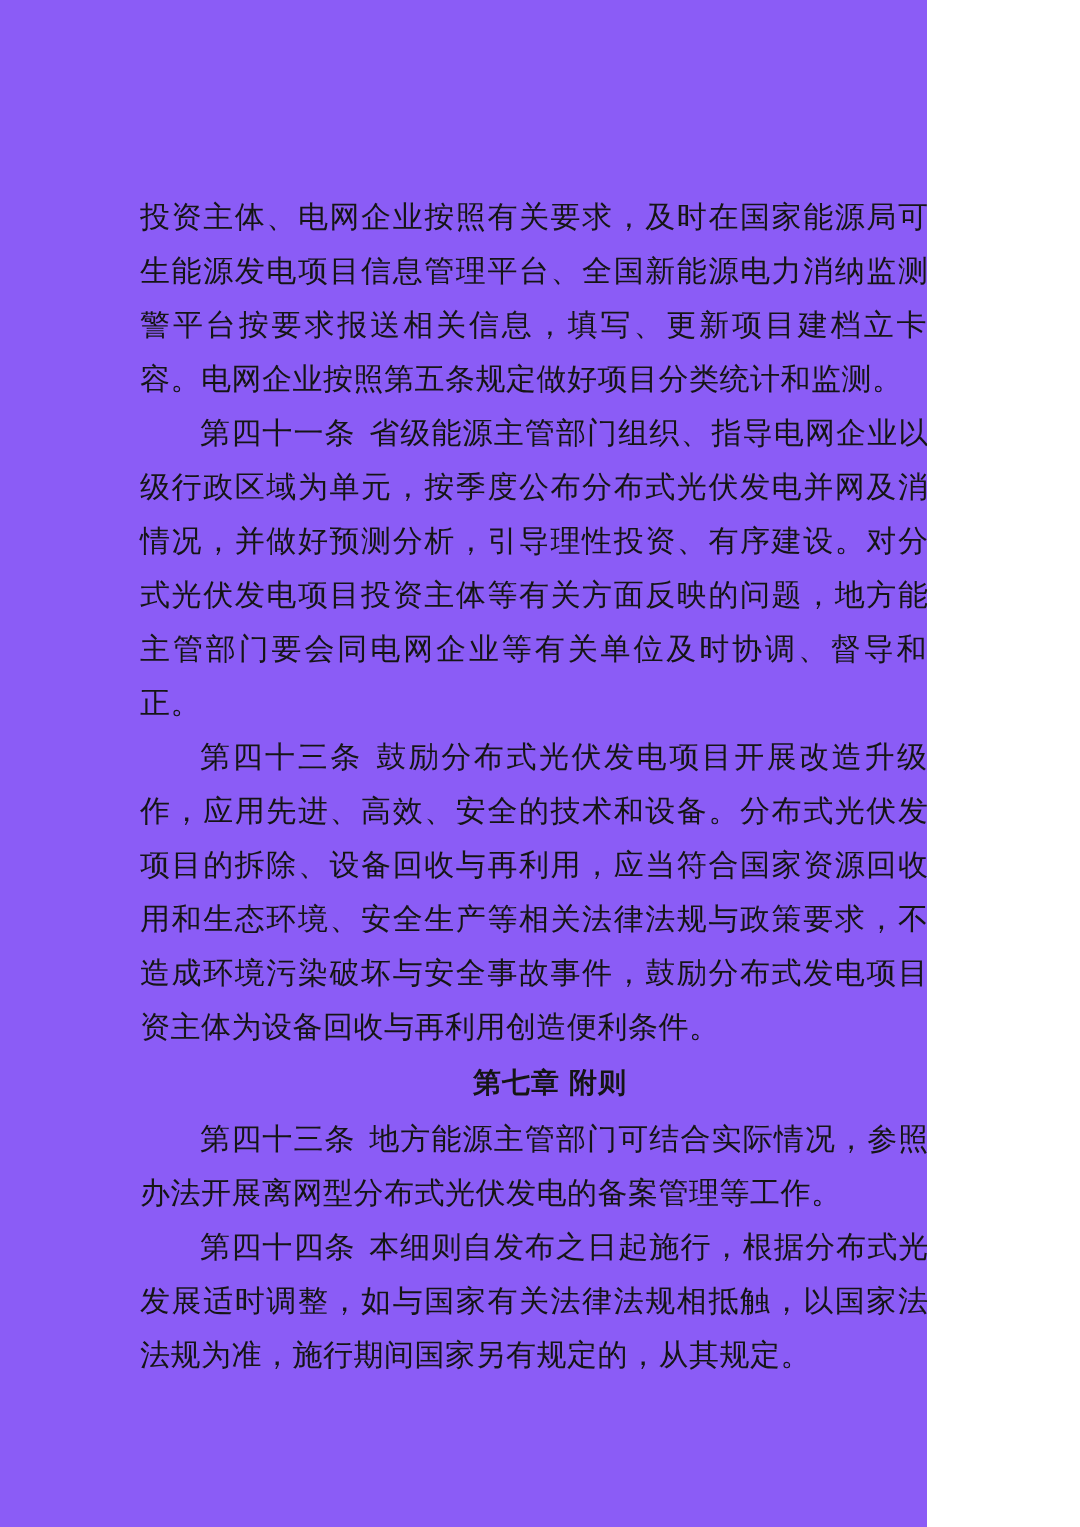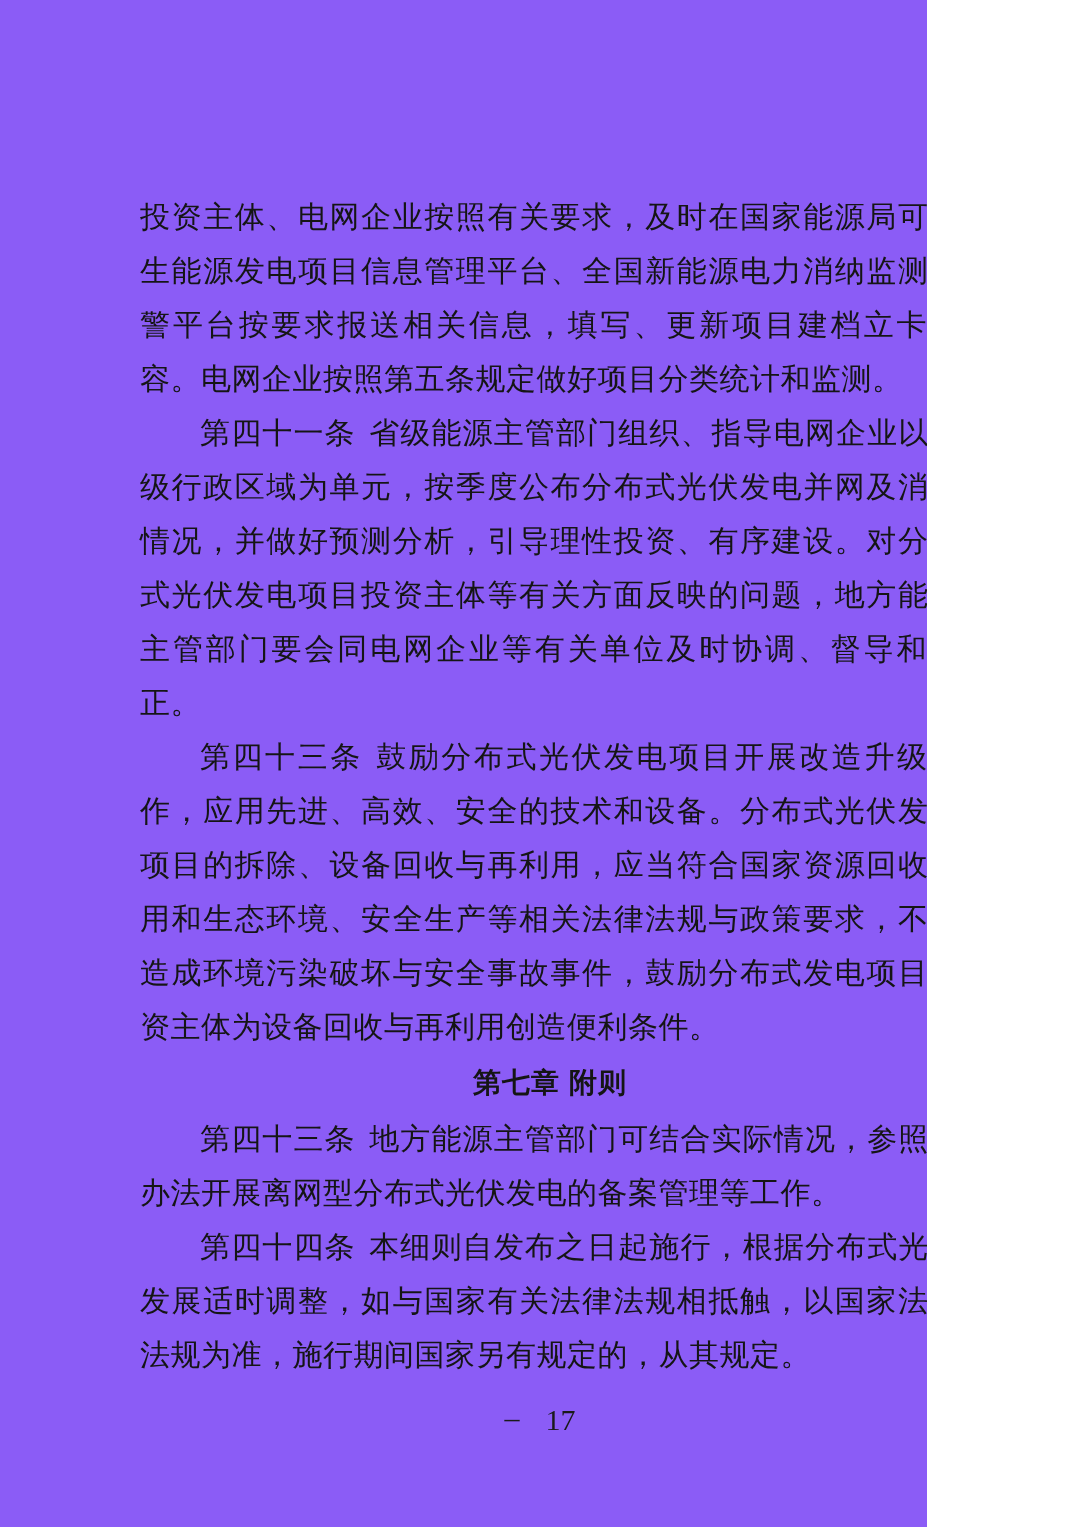--- a/index.html
+++ b/index.html
@@ -68,16 +68,13 @@
 
 <div class="page">
   <div class="content" id="doc-content">
       <p class="para"><span>投资主体、电网企业按照有关要求，及时在国家能源局可再生能源发电项目信息管理平台、全国新能源电力消纳监测预警平台按要求报送相关信息，填写、更新项目建档立卡内容。电网企业按照第五条规定做好项目分类统计和监测。</span></p>
       <p class="para indent"><span class="article-label">第四十一条</span><span>省级能源主管部门组织、指导电网企业以县级行政区域为单元，按季度公布分布式光伏发电并网及消纳情况，并做好预测分析，引导理性投资、有序建设。对分布式光伏发电项目投资主体等有关方面反映的问题，地方能源主管部门要会同电网企业等有关单位及时协调、督导和纠正。</span></p>
       <p class="para indent"><span class="article-label">第四十三条</span><span>鼓励分布式光伏发电项目开展改造升级工作，应用先进、高效、安全的技术和设备。分布式光伏发电项目的拆除、设备回收与再利用，应当符合国家资源回收利用和生态环境、安全生产等相关法律法规与政策要求，不得造成环境污染破坏与安全事故事件，鼓励分布式发电项目投资主体为设备回收与再利用创造便利条件。</span></p>
       <h2 class="chapter-heading">第七章 附则</h2>
       <p class="para indent"><span class="article-label">第四十三条</span><span>地方能源主管部门可结合实际情况，参照本办法开展离网型分布式光伏发电的备案管理等工作。</span></p>
       <p class="para indent"><span class="article-label">第四十四条</span><span>本细则自发布之日起施行，根据分布式光伏发展适时调整，如与国家有关法律法规相抵触，以国家法律法规为准，施行期间国家另有规定的，从其规定。</span></p>
     </div>
-  <div class="footer">
-    <span class="dash">–</span><span>17</span>
-  </div>
 </div>
 
 </body></html>

